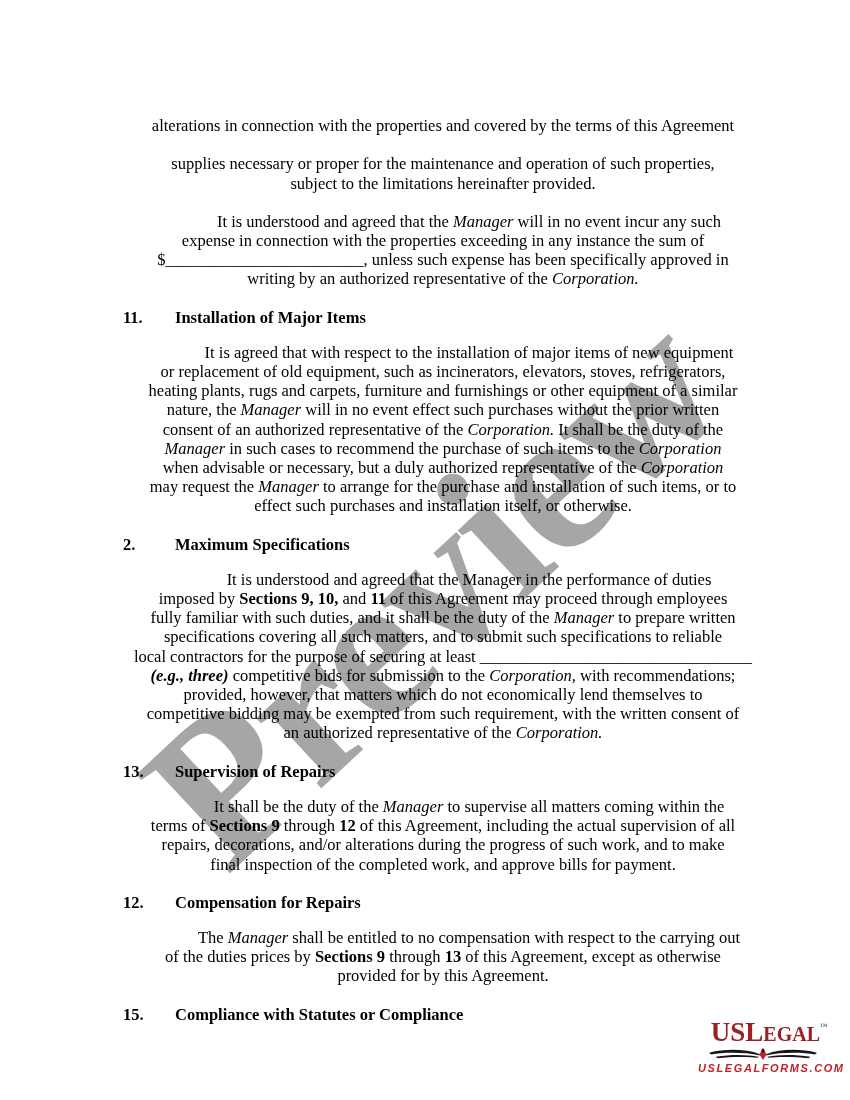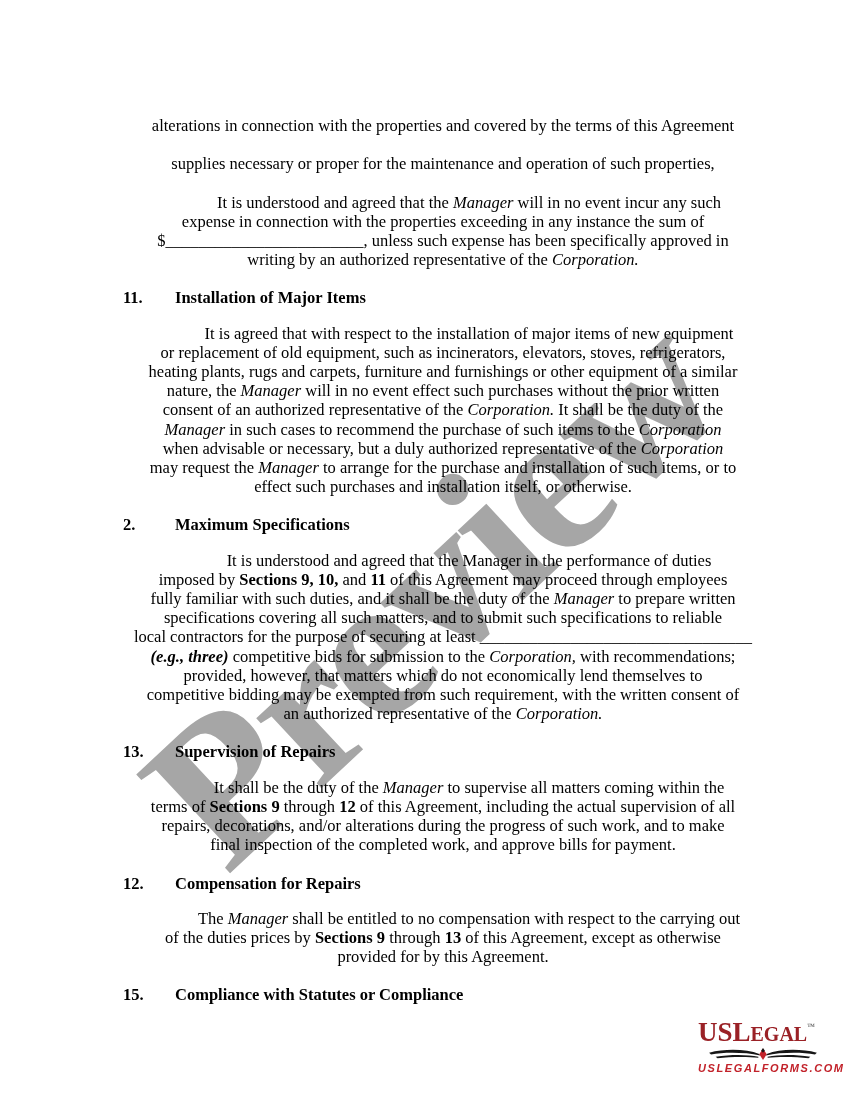--- a/index.html
+++ b/index.html
@@ -12,38 +12,38 @@
              white-space:nowrap;z-index:0;letter-spacing:-3px;}
   .content{position:absolute;left:123px;top:100px;width:640px;z-index:1;
            font-size:16.5px;line-height:19.2px;}
   .para{margin:16px 0 19px 0;white-space:nowrap;text-align:center;}
   .para.indent{text-indent:52px;}
   .heading{font-weight:bold;white-space:nowrap;margin:0;}
   .num{display:inline-block;width:52px;}
   .it{font-style:italic;}
   .bd{font-weight:bold;}
   .bi{font-weight:bold;font-style:italic;}
-  .logo{position:absolute;left:698px;top:1019px;width:130px;text-align:left;z-index:1;}
+  .logo{position:absolute;left:698px;top:1019px;width:130px;text-align:right;z-index:1;}
   .wordmark{color:#9a2126;font-weight:bold;line-height:1;white-space:nowrap;}
   .wm-lg{font-size:27px;}
   .wm-sm{font-size:20px;}
   .tm{font-size:8px;color:#6e6e6e;vertical-align:12px;font-weight:bold;}
   .eagle{display:block;margin:2px auto 1px auto;width:112px;height:13px;}
   .site{font-family:"Liberation Sans",sans-serif;font-size:11px;font-weight:bold;
         color:#c2222a;letter-spacing:1.6px;white-space:nowrap;font-style:italic;}
 </style>
 </head>
 <body>
 
 <div class="page">
 
   <div class="watermark">Preview</div>
 
   <div class="content">
-      <p class="para"><span>alterations in connection with the properties and covered by the terms of this Agreement</span><br><br><span>supplies necessary or proper for the maintenance and operation of such properties,</span><br></p>
+      <p class="para"><span>alterations in connection with the properties and covered by the terms of this Agreement</span><br><br><span>supplies necessary or proper for the maintenance and operation of such properties,</span><br><span>subject to the limitations hereinafter provided.</span></p>
       <p class="para indent"><span>It is understood and agreed that the </span><span class="it">Manager</span><span> will in no event incur any such</span><br><span>expense in connection with the properties exceeding in any instance the sum of</span><br><span>$________________________, unless such expense has been specifically approved in</span><br><span>writing by an authorized representative of the </span><span class="it">Corporation.</span></p>
       <div class="heading"><span class="num">11.</span><span class="title">Installation of Major Items</span></div>
       <p class="para indent"><span>It is agreed that with respect to the installation of major items of new equipment</span><br><span>or replacement of old equipment, such as incinerators, elevators, stoves, refrigerators,</span><br><span>heating plants, rugs and carpets, furniture and furnishings or other equipment of a similar</span><br><span>nature, the </span><span class="it">Manager</span><span> will in no event effect such purchases without the prior written</span><br><span>consent of an authorized representative of the </span><span class="it">Corporation.</span><span> It shall be the duty of the</span><br><span class="it">Manager</span><span> in such cases to recommend the purchase of such items to the </span><span class="it">Corporation</span><br><span>when advisable or necessary, but a duly authorized representative of the </span><span class="it">Corporation</span><br><span>may request the </span><span class="it">Manager</span><span> to arrange for the purchase and installation of such items, or to</span><br><span>effect such purchases and installation itself, or otherwise.</span></p>
       <div class="heading"><span class="num">2.</span><span class="title">Maximum Specifications</span></div>
       <p class="para indent"><span>It is understood and agreed that the Manager in the performance of duties</span><br><span>imposed by </span><span class="bd">Sections 9, 10,</span><span> and </span><span class="bd">11</span><span> of this Agreement may proceed through employees</span><br><span>fully familiar with such duties, and it shall be the duty of the </span><span class="it">Manager</span><span> to prepare written</span><br><span>specifications covering all such matters, and to submit such specifications to reliable</span><br><span>local contractors for the purpose of securing at least _________________________________</span><br><span class="bi">(e.g., three)</span><span> competitive bids for submission to the </span><span class="it">Corporation,</span><span> with recommendations;</span><br><span>provided, however, that matters which do not economically lend themselves to</span><br><span>competitive bidding may be exempted from such requirement, with the written consent of</span><br><span>an authorized representative of the </span><span class="it">Corporation.</span></p>
       <div class="heading"><span class="num">13.</span><span class="title">Supervision of Repairs</span></div>
       <p class="para indent"><span>It shall be the duty of the </span><span class="it">Manager</span><span> to supervise all matters coming within the</span><br><span>terms of </span><span class="bd">Sections 9</span><span> through </span><span class="bd">12</span><span> of this Agreement, including the actual supervision of all</span><br><span>repairs, decorations, and/or alterations during the progress of such work, and to make</span><br><span>final inspection of the completed work, and approve bills for payment.</span></p>
       <div class="heading"><span class="num">12.</span><span class="title">Compensation for Repairs</span></div>
       <p class="para indent"><span>The </span><span class="it">Manager</span><span> shall be entitled to no compensation with respect to the carrying out</span><br><span>of the duties prices by </span><span class="bd">Sections 9</span><span> through </span><span class="bd">13</span><span> of this Agreement, except as otherwise</span><br><span>provided for by this Agreement.</span></p>
       <div class="heading"><span class="num">15.</span><span class="title">Compliance with Statutes or Compliance</span></div>

